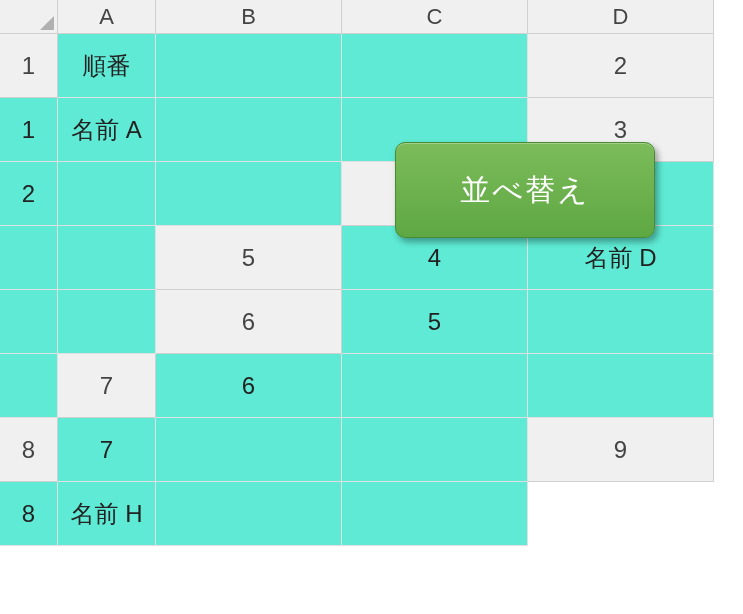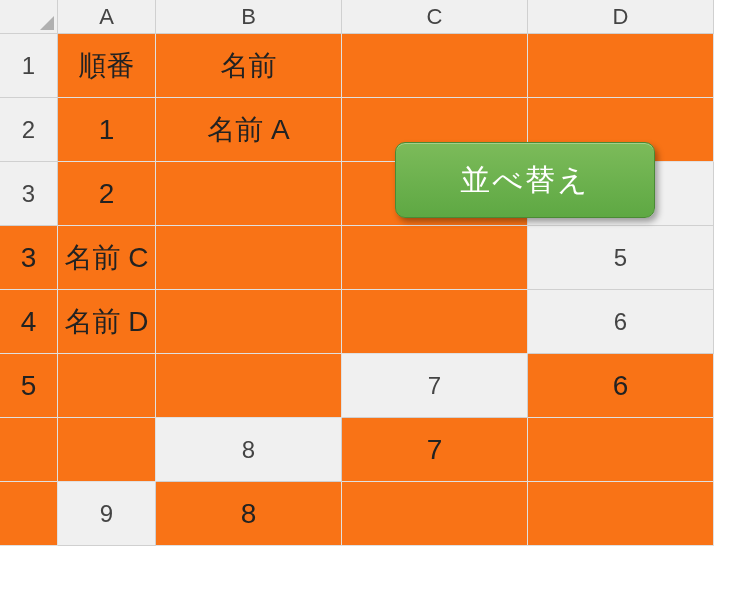--- a/index.html
+++ b/index.html
@@ -57,30 +57,30 @@
       justify-content: center;
       font-size: 24px;
       color: #444;
     }
     .cell {
       border-right: 1px solid #e0e0e0;
       border-bottom: 1px solid #e0e0e0;
       display: flex;
       align-items: center;
       justify-content: center;
-      font-size: 28px;
+      font-size: 24px;
       color: #222;
-      background: #f97316;
+      background: #5eead4;
     }
     .sort-button {
       position: absolute;
       left: 395px;
       top: 142px;
       width: 260px;
-      height: 76px;
+      height: 96px;
       background: linear-gradient(to bottom, #7cbb5a, #5ea843);
       border: 1px solid #4a8a35;
       border-radius: 10px;
       color: #ffffff;
       font-size: 30px;
       font-family: inherit;
       display: flex;
       align-items: center;
       justify-content: center;
       box-shadow: 3px 4px 6px rgba(0,0,0,0.35), inset 0 1px 0 rgba(255,255,255,0.3);
@@ -93,38 +93,36 @@
 
 <div class="spreadsheet">
   <div class="corner"></div>
   <div class="col-header">A</div>
   <div class="col-header">B</div>
   <div class="col-header">C</div>
   <div class="col-header">D</div>
 
   <div class="row-header">1</div>
   <div class="cell">順番</div>
-  <div class="cell">名前</div>
   <div class="cell"></div>
   <div class="cell"></div>
 
   <div class="row-header">2</div>
   <div class="cell">1</div>
   <div class="cell">名前 A</div>
   <div class="cell"></div>
   <div class="cell"></div>
 
   <div class="row-header">3</div>
   <div class="cell">2</div>
   <div class="cell"></div>
   <div class="cell"></div>
 
   <div class="row-header">4</div>
   <div class="cell">3</div>
-  <div class="cell">名前 C</div>
   <div class="cell"></div>
   <div class="cell"></div>
 
   <div class="row-header">5</div>
   <div class="cell">4</div>
   <div class="cell">名前 D</div>
   <div class="cell"></div>
   <div class="cell"></div>
 
   <div class="row-header">6</div>
@@ -137,17 +135,18 @@
   <div class="cell"></div>
   <div class="cell"></div>
 
   <div class="row-header">8</div>
   <div class="cell">7</div>
   <div class="cell"></div>
   <div class="cell"></div>
 
   <div class="row-header">9</div>
   <div class="cell">8</div>
+  <div class="cell">名前 H</div>
   <div class="cell"></div>
   <div class="cell"></div>
 </div>
 
 <button class="sort-button">並べ替え</button>
 
 </body></html>

